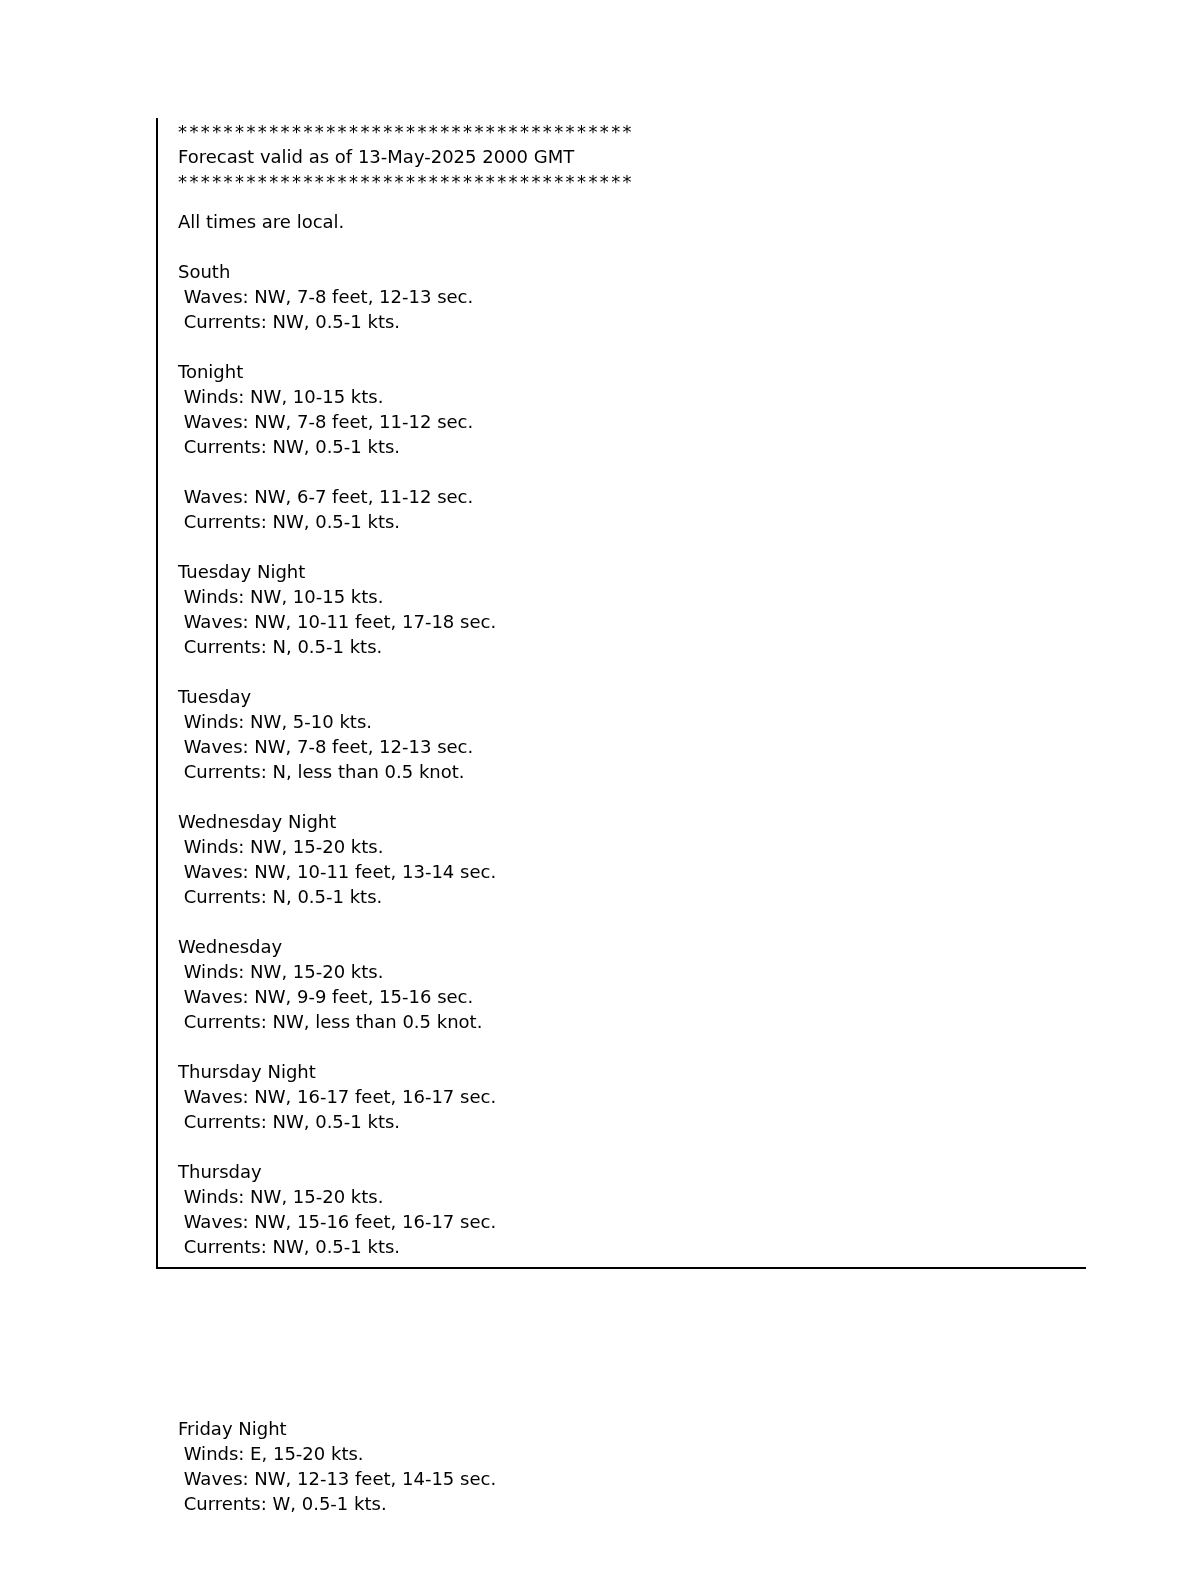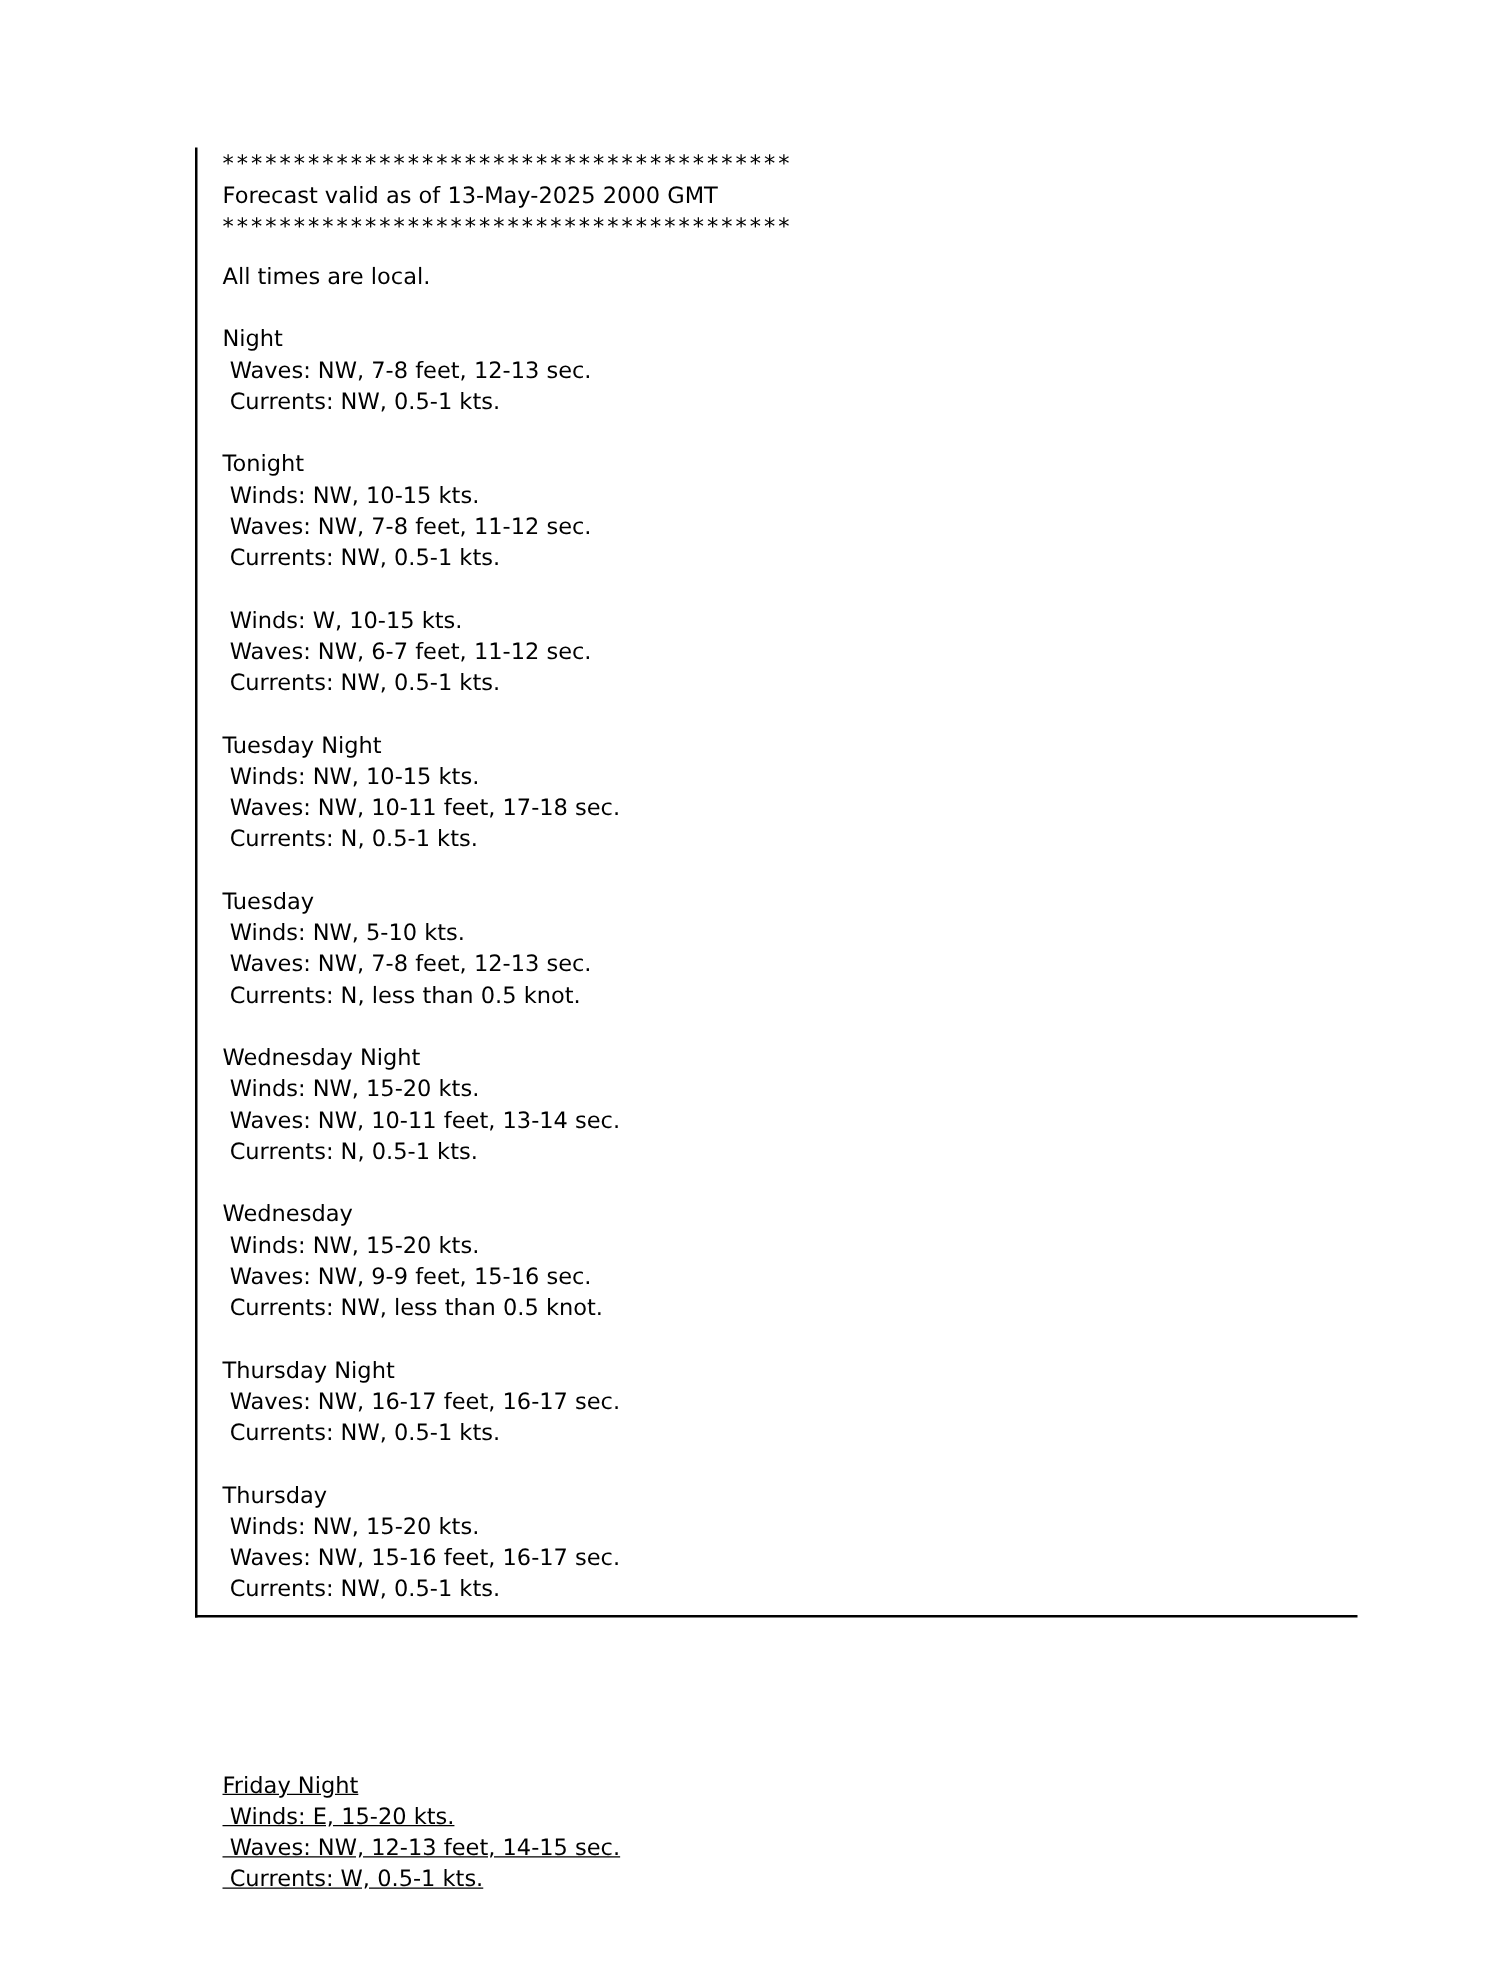--- a/index.html
+++ b/index.html
@@ -24,21 +24,20 @@
     width: 930px;
     box-sizing: border-box;
     border-left: 2px solid #000000;
     border-bottom: 2px solid #000000;
     padding: 1px 0 8px 20px;
   }
   .below-rule {
     position: absolute;
     left: 178px;
     top: 1416px;
-    text-decoration: underline;
   }
   .line {
     white-space: pre;
     min-height: 25px;
   }
   .sep {
     letter-spacing: 2.4px;
   }
   .note {
     margin-top: 15px;
@@ -51,34 +50,33 @@
 <body>
 
 <div class="forecast-frame">
   <div class="line sep">****************************************</div>
   <div class="line">Forecast valid as of 13-May-2025 2000 GMT</div>
   <div class="line sep">****************************************</div>
 
   <div class="line note">All times are local.</div>
 
   <div class="section">
-    <div class="line">Night</div>
+    <div class="line">South</div>
     <div class="line"> Waves: NW, 7-8 feet, 12-13 sec.</div>
     <div class="line"> Currents: NW, 0.5-1 kts.</div>
   </div>
 
   <div class="section">
     <div class="line">Tonight</div>
     <div class="line"> Winds: NW, 10-15 kts.</div>
     <div class="line"> Waves: NW, 7-8 feet, 11-12 sec.</div>
     <div class="line"> Currents: NW, 0.5-1 kts.</div>
   </div>
 
   <div class="section">
-    <div class="line"> Winds: W, 10-15 kts.</div>
     <div class="line"> Waves: NW, 6-7 feet, 11-12 sec.</div>
     <div class="line"> Currents: NW, 0.5-1 kts.</div>
   </div>
 
   <div class="section">
     <div class="line">Tuesday Night</div>
     <div class="line"> Winds: NW, 10-15 kts.</div>
     <div class="line"> Waves: NW, 10-11 feet, 17-18 sec.</div>
     <div class="line"> Currents: N, 0.5-1 kts.</div>
   </div>

